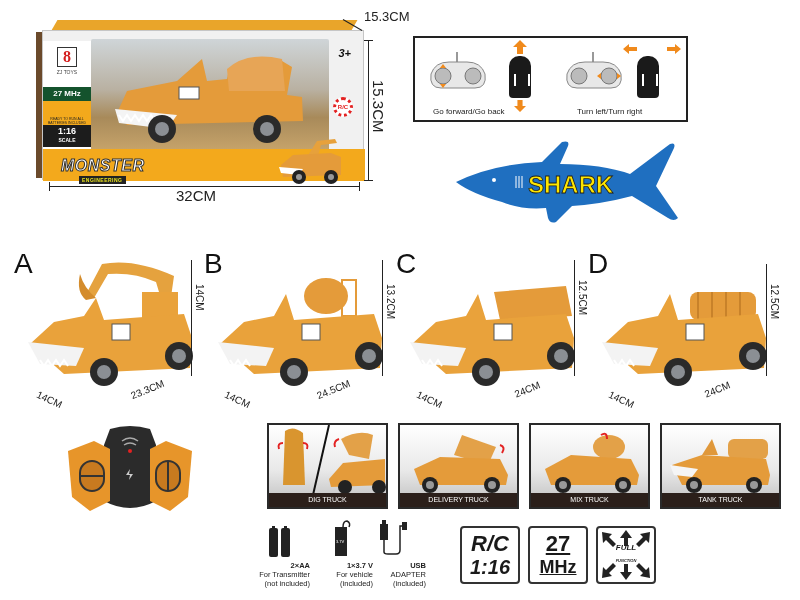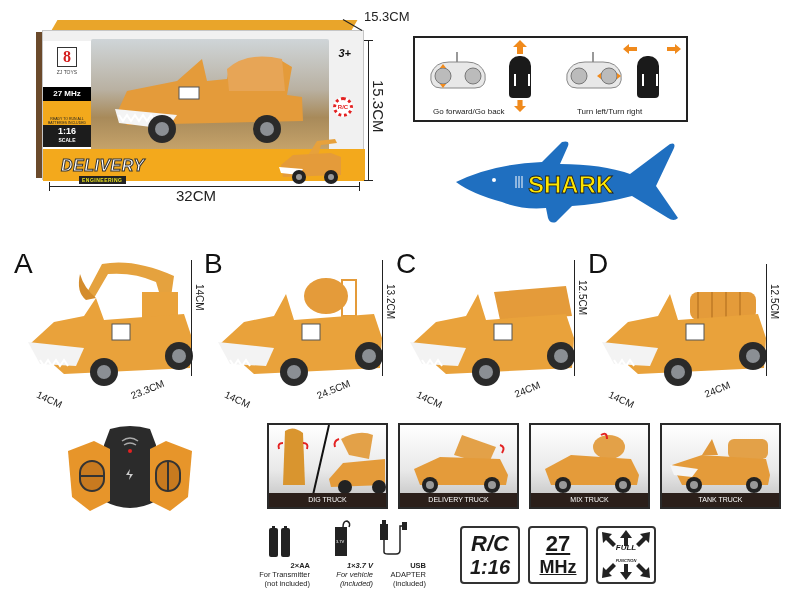--- a/index.html
+++ b/index.html
@@ -11,21 +11,21 @@
   .box { left: 42px; top: 20px; width: 322px; height: 160px; }
   .box-top { position:absolute; left:12px; top:0; width:300px; height:12px; background:#e9a52a; transform: skewX(-30deg); }
   .box-front { position:absolute; left:0; top:10px; width:322px; height:150px; background:#f1f1f1; border:1px solid #c6c6c6; }
   .box-side { position:absolute; left:-6px; top:12px; width:8px; height:146px; background:#6b4a2b; }
   .box-window { position:absolute; left:48px; top:8px; width:238px; height:112px;
       background: linear-gradient(180deg,#cfd5d8 0%, #b9b1a2 45%, #a88a5a 70%, #c7a46b 100%); border-radius:2px; }
   .box-bottom { position:absolute; left:0; top:118px; width:322px; height:32px; background:#f3a91c; }
   .box-left-panel { position:absolute; left:0; top:10px; width:48px; height:108px; background:#ffffff; }
   .logo-mark { position:absolute; left:14px; top:6px; width:20px; height:20px; border:1px solid #333; color:#d42020; font: bold 16px "Liberation Serif", serif; text-align:center; line-height:18px; }
   .logo-text { position:absolute; left:8px; top:28px; width:32px; text-align:center; font-size:5px; color:#444; }
-  .badge-mhz { position:absolute; left:0; top:46px; width:48px; height:14px; background:#000000; color:#fff; font: bold 8px "Liberation Sans", sans-serif; text-align:center; line-height:14px; }
+  .badge-mhz { position:absolute; left:0; top:46px; width:48px; height:14px; background:#14532d; color:#fff; font: bold 8px "Liberation Sans", sans-serif; text-align:center; line-height:14px; }
   .badge-ready { position:absolute; left:0; top:60px; width:48px; height:24px; background:#f3a91c; font-size:3.5px; text-align:center; color:#222; padding-top:16px; }
   .badge-scale { position:absolute; left:0; top:84px; width:48px; height:22px; background:#1c1c1c; color:#fff; text-align:center; }
   .badge-scale .s1 { display:block; font: bold 9px "Liberation Sans", sans-serif; line-height:12px; }
   .badge-scale .s2 { display:block; font: bold 5px "Liberation Sans", sans-serif; line-height:7px; }
   .age { position:absolute; right:12px; top:16px; font: bold italic 11px "Liberation Sans", sans-serif; color:#111; }
   .rc-gear { position:absolute; right:10px; top:66px; width:20px; height:20px; border-radius:50%; border:3px dotted #e32222; background:#fff; color:#e32222; font: bold 6px "Liberation Sans", sans-serif; text-align:center; line-height:14px; }
   .monster { position:absolute; left:18px; top:126px; font: bold italic 16px "Liberation Sans", sans-serif; color:#fff; -webkit-text-stroke: 1px #333; letter-spacing:0.5px; }
   .engineering { position:absolute; left:36px; top:145px; background:#222; color:#e8e11d; font: bold 5px "Liberation Sans", sans-serif; padding:1px 3px; letter-spacing:0.5px; }
   .box-truck { position:absolute; left:64px; top:20px; width:210px; height:92px; }
   .mini-truck { position:absolute; right:16px; top:106px; width:70px; height:48px; }
@@ -108,21 +108,21 @@
     <div class="box-bottom"></div>
     <svg class="mini-truck" viewBox="0 0 70 48">
       <path d="M30 20 L40 4 L58 2 L60 6 L44 8 L40 22 Z" fill="#e7a13b"></path>
       <path d="M4 28 L16 18 L54 16 L64 20 L64 38 L6 40 Z" fill="#e49b3a"></path>
       <path d="M2 30 L26 32 L22 38 L4 36 Z" fill="#fff"></path>
       <circle cx="22" cy="40" r="7" fill="#222"></circle>
         <circle cx="22" cy="40" r="3" fill="#999"></circle>
       <circle cx="54" cy="40" r="7" fill="#222"></circle>
         <circle cx="54" cy="40" r="3" fill="#999"></circle>
     </svg>
-    <div class="monster">DELIVERY</div>
+    <div class="monster">MONSTER</div>
     <div class="engineering">ENGINEERING</div>
   </div>
 </div>
 
 <div class="dim-line" style="left:49px; top:186px; width:311px; height:1px;"></div>
 <div class="dim-line" style="left:49px; top:182px; width:1px; height:9px;"></div>
 <div class="dim-line" style="left:359px; top:182px; width:1px; height:9px;"></div>
 <div class="dim-label" style="left:176px; top:187px;">32CM</div>
 
 <div class="dim-line" style="left:368px; top:40px; width:1px; height:140px;"></div>
@@ -331,21 +331,21 @@
   <div class="l1">2×AA</div>
   <div>For Transmitter</div>
   <div>(not included)</div>
 </div>
 
 <svg class="abs" style="left:333px; top:519px; width:18px; height:38px;" viewBox="0 0 18 38">
   <rect x="2" y="8" width="12" height="29" fill="#222"></rect>
   <path d="M10 8 Q10 2 14 2 Q18 4 16 8" stroke="#222" stroke-width="1.5" fill="none"></path>
   <text x="3" y="24" font-family="Liberation Sans, sans-serif" font-size="4" fill="#fff">3.7V</text>
 </svg>
-<div class="batt-item" style="left:313px; top:561px;font-style:italic;">
+<div class="batt-item" style="left:313px; top:561px;">
   <div class="l1">1×3.7 V</div>
   <div>For vehicle</div>
   <div>(included)</div>
 </div>
 
 <svg class="abs" style="left:378px; top:520px; width:30px; height:36px;" viewBox="0 0 30 36">
   <rect x="2" y="4" width="8" height="16" fill="#222"></rect>
   <rect x="4" y="0" width="4" height="5" fill="#222"></rect>
   <path d="M6 20 V32 Q6 34 10 34 H18 Q22 34 22 30 V6 H26" stroke="#222" stroke-width="1.5" fill="none"></path>
   <rect x="24" y="2" width="5" height="8" fill="#222"></rect>

